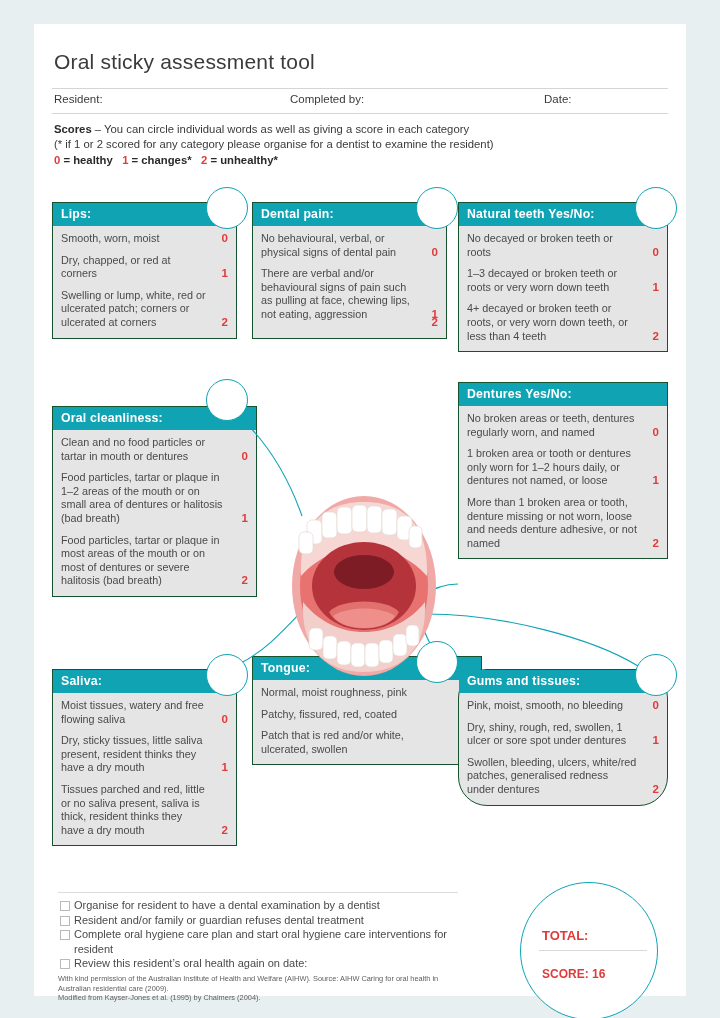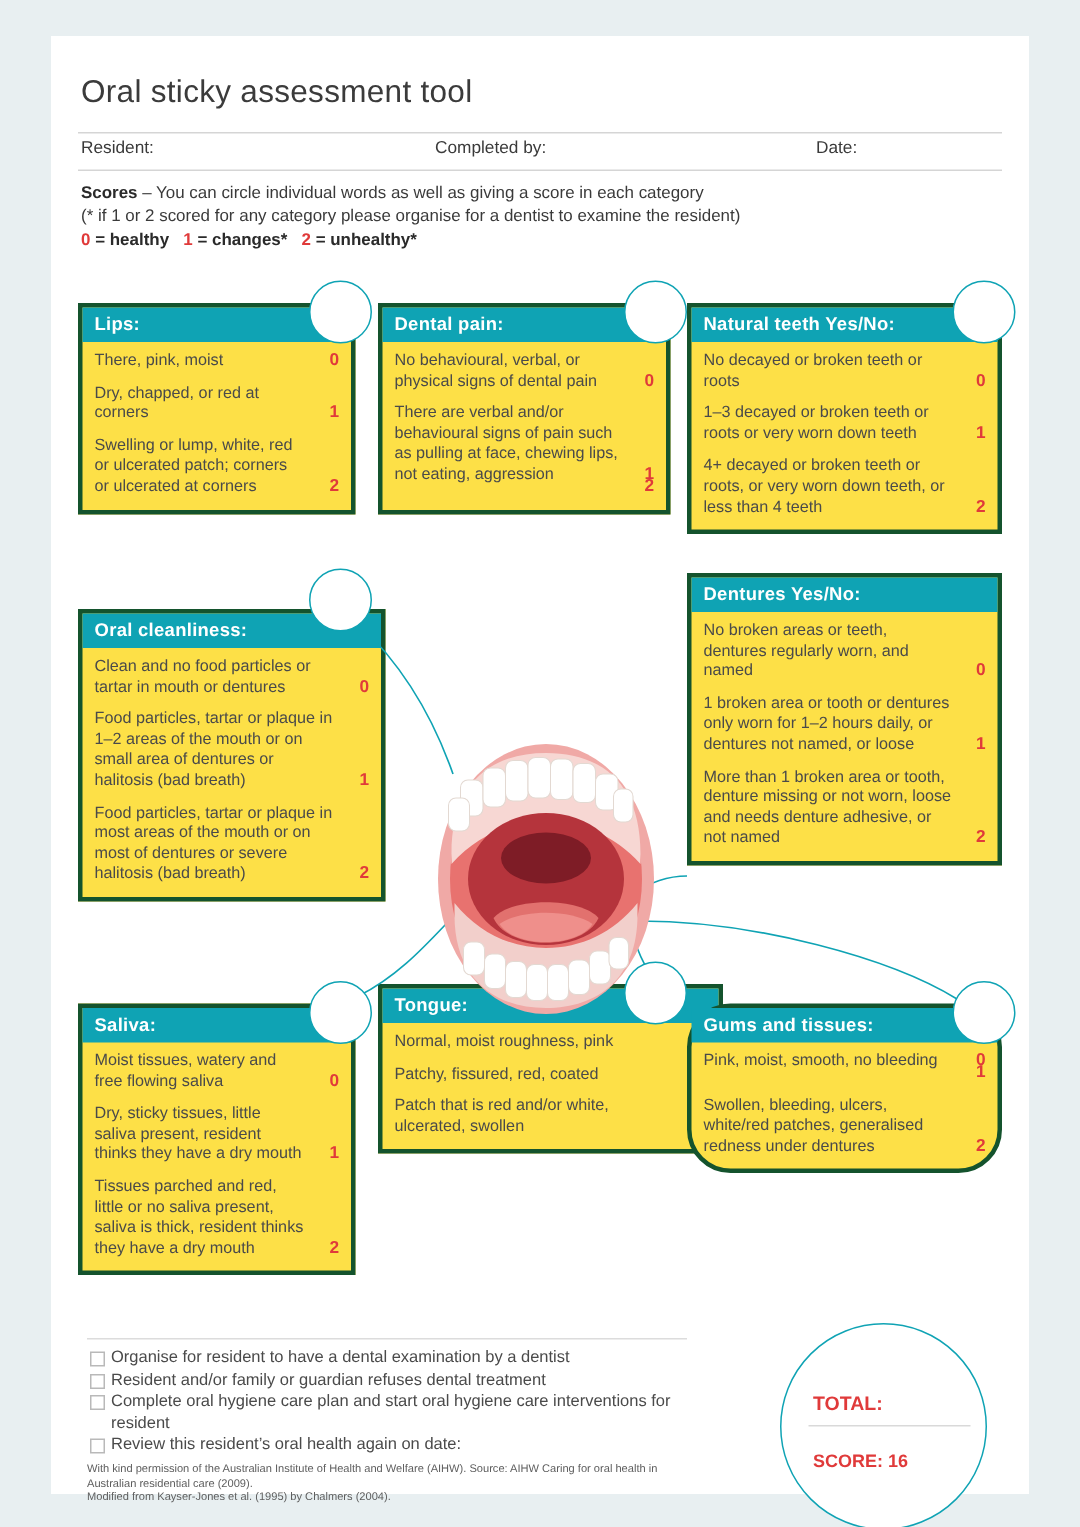--- a/index.html
+++ b/index.html
@@ -60,22 +60,22 @@
     line-height: 15px;
   }
   .scores-block b { color: #2a2a2a; }
   .scale { margin-top: 1px; }
   .scale .num { color: #e03a3a; font-weight: bold; }
   .scale .lbl { color: #2a2a2a; font-weight: bold; }
 
   
   .card {
     position: absolute;
-    background: #fde047;
-    border: 3px solid #14532d;
+    background: #e5e5e5;
+    border: 1px solid #14532d;
     box-sizing: border-box;
   }
   .card-head {
     background: #0fa3b4;
     color: #ffffff;
     font-size: 12.3px;
     font-weight: bold;
     padding: 4px 8px 5px 8px;
     letter-spacing: .2px;
   }
@@ -230,21 +230,21 @@
     <path d="M205,392 C235,420 255,455 268,492" fill="none" stroke="#0fa3b4" stroke-width="1.1"></path>
     <path d="M205,640 C235,625 255,600 272,583" fill="none" stroke="#0fa3b4" stroke-width="1.1"></path>
     <path d="M424,560 C410,560 398,565 388,572" fill="none" stroke="#0fa3b4" stroke-width="1.1"></path>
     <path d="M424,650 C406,640 396,622 390,606" fill="none" stroke="#0fa3b4" stroke-width="1.1"></path>
     <path d="M604,642 C560,615 470,590 392,590" fill="none" stroke="#0fa3b4" stroke-width="1.1"></path>
   </svg>
 
   <div class="card" style="left:18px; top:178px; width:185px;">
     <div class="card-head">Lips:</div>
     <div class="card-body">
-      <div class="item"><span>There, pink, moist</span><span class="score">0</span></div>
+      <div class="item"><span>Smooth, worn, moist</span><span class="score">0</span></div>
       <div class="item"><span>Dry, chapped, or red at corners</span><span class="score">1</span></div>
       <div class="item"><span>Swelling or lump, white, red or ulcerated patch; corners or ulcerated at corners</span><span class="score">2</span></div>
     </div>
   </div>
   <div class="bubble" style="left:172px; top:163px;"></div>
 
   <div class="card" style="left:218px; top:178px; width:195px;">
     <div class="card-head">Dental pain:</div>
     <div class="card-body">
       <div class="item"><span>No behavioural, verbal, or physical signs of dental pain</span><span class="score">0</span></div>
@@ -334,21 +334,21 @@
       <div class="item"><span>Patchy, fissured, red, coated</span><span class="score">1</span></div>
       <div class="item"><span>Patch that is red and/or white, ulcerated, swollen</span><span class="score">2</span></div>
     </div>
   </div>
   <div class="bubble" style="left:382px; top:617px;"></div>
 
   <div class="card" style="left:424px; top:645px; width:210px;border-radius:29px;">
     <div class="card-head">Gums and tissues:</div>
     <div class="card-body">
       <div class="item"><span>Pink, moist, smooth, no bleeding</span><span class="score">0</span></div>
-      <div class="item"><span class="score">1</span></div>
+      <div class="item"><span>Dry, shiny, rough, red, swollen, 1 ulcer or sore spot under dentures</span><span class="score">1</span></div>
       <div class="item"><span>Swollen, bleeding, ulcers, white/red patches, generalised redness under dentures</span><span class="score">2</span></div>
     </div>
   </div>
   <div class="bubble" style="left:601px; top:630px;"></div>
 
   <div class="actions">
     <div class="action-line">Organise for resident to have a dental examination by a dentist</div>
     <div class="action-line">Resident and/or family or guardian refuses dental treatment</div>
     <div class="action-line">Complete oral hygiene care plan and start oral hygiene care interventions for resident</div>
     <div class="action-line">Review this resident’s oral health again on date:</div>

